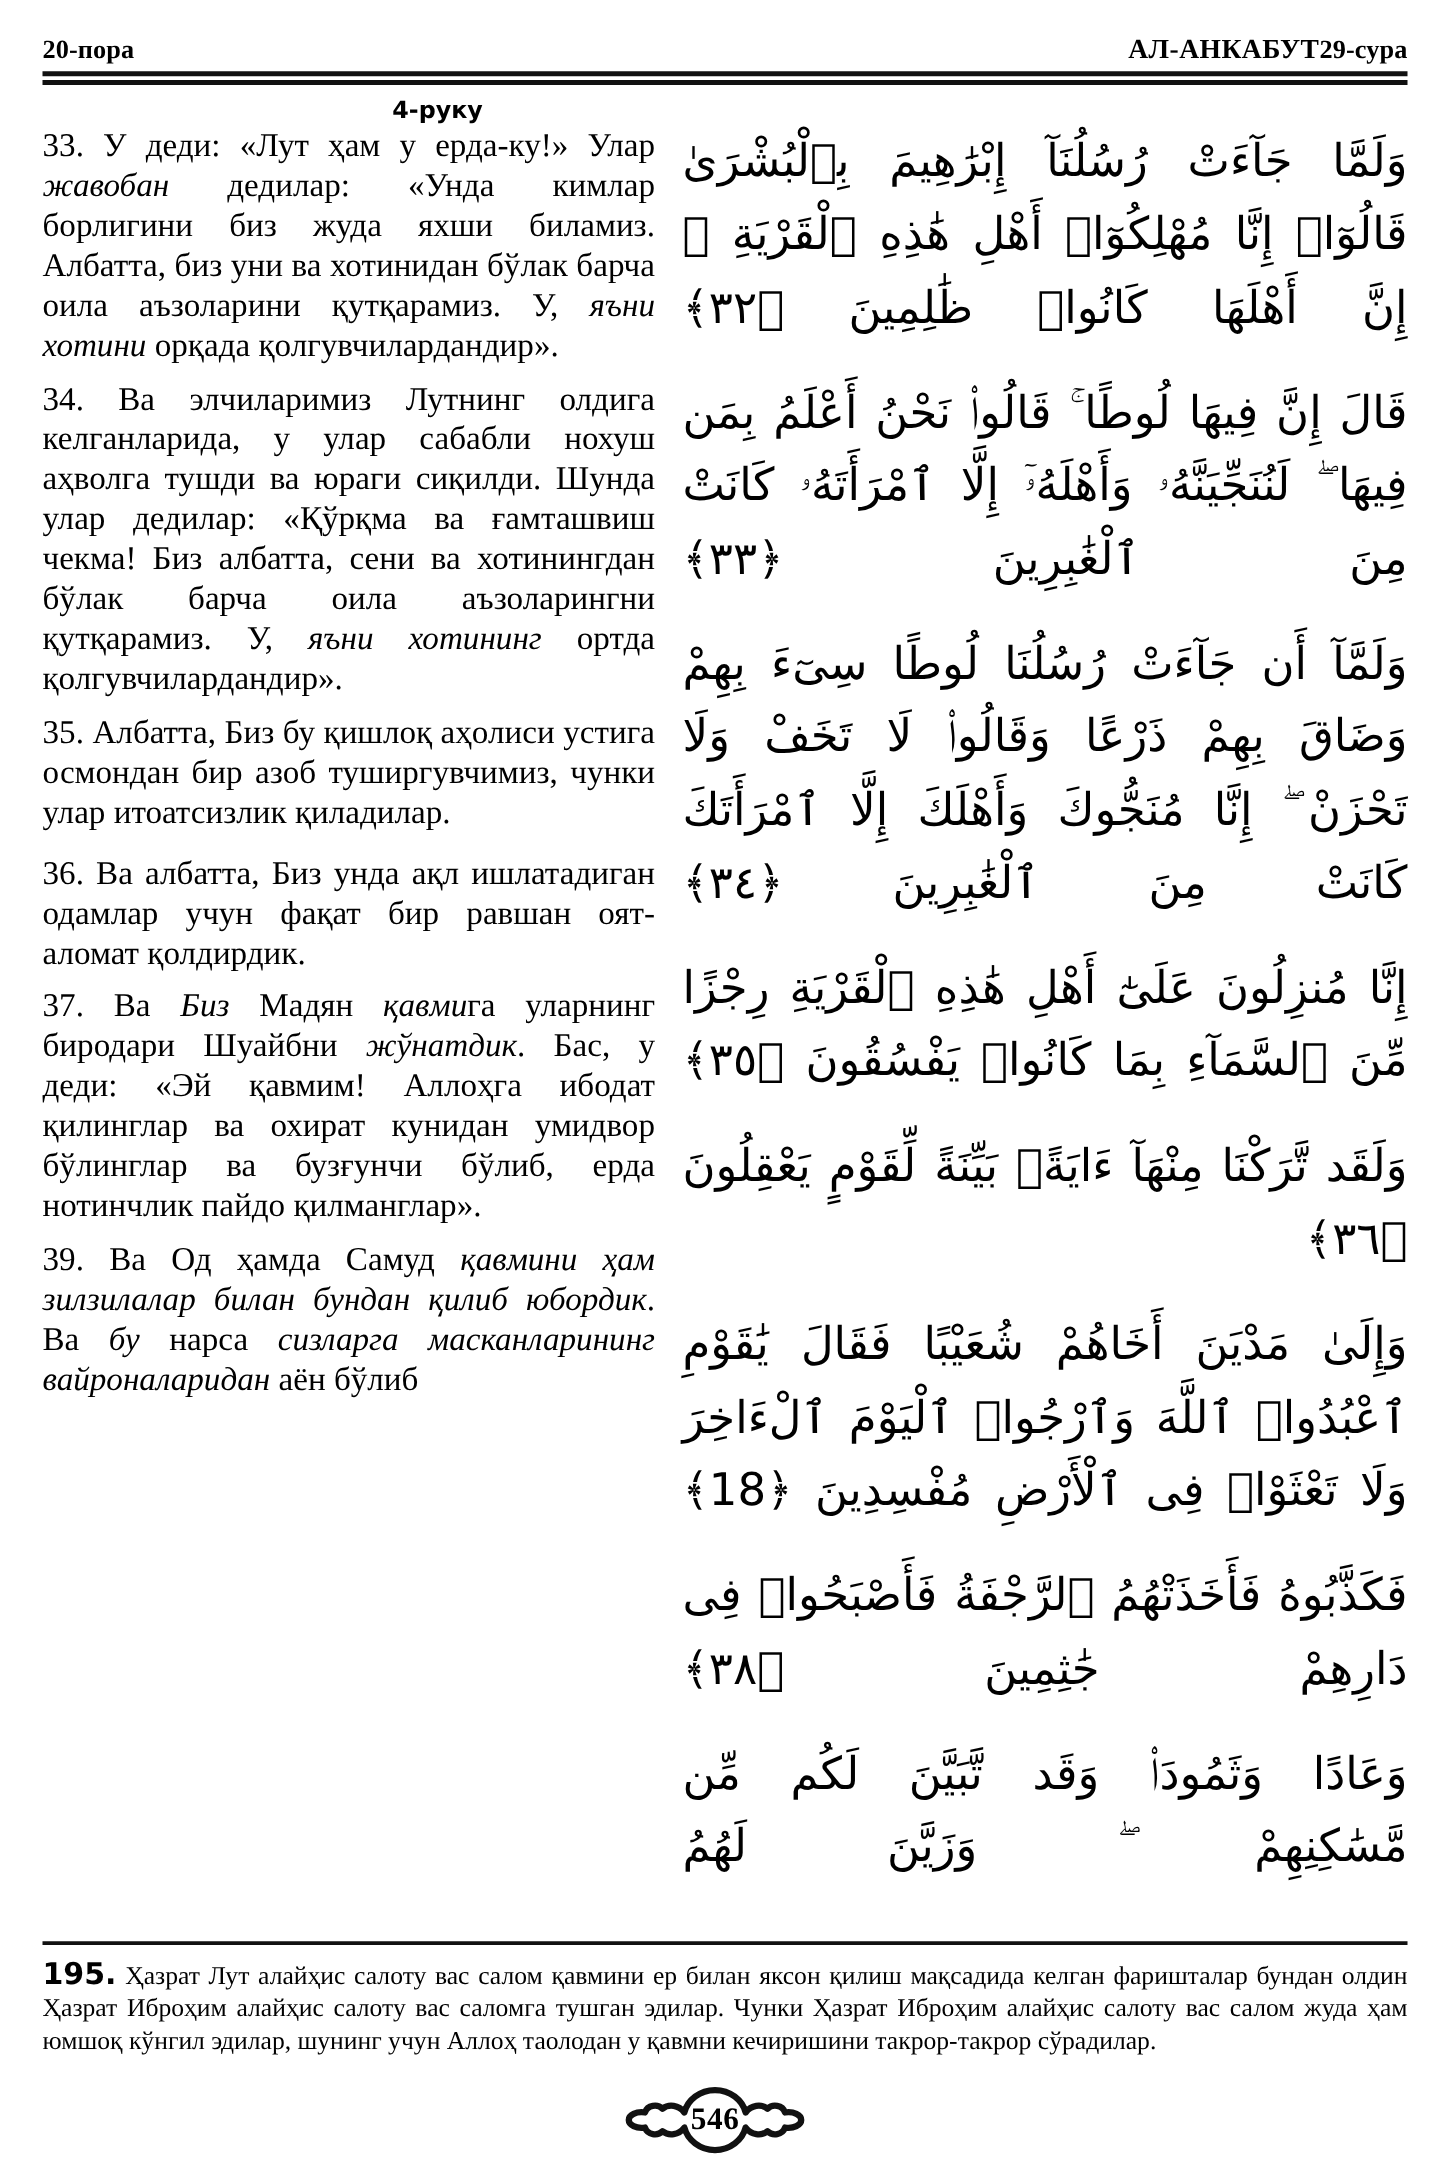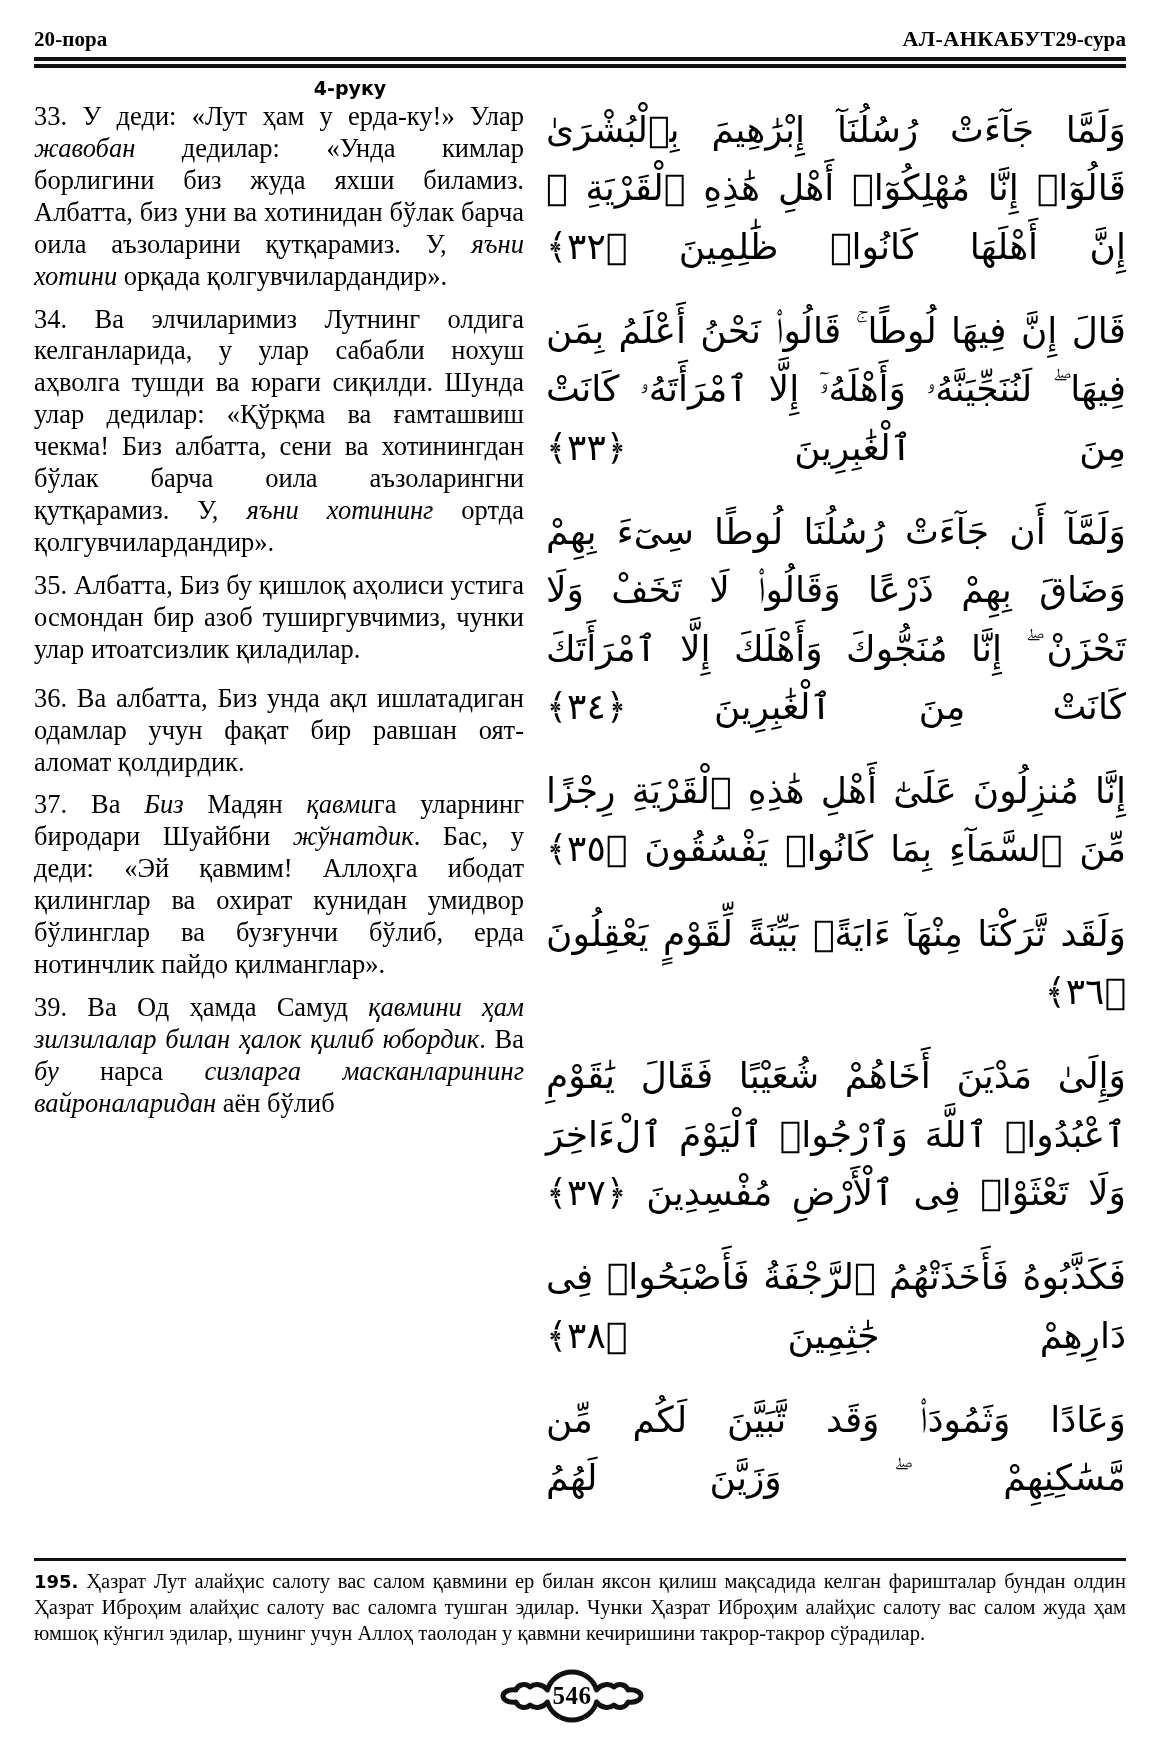--- a/index.html
+++ b/index.html
@@ -101,21 +101,21 @@
     bottom:96px;
   }
   .fn-rule{border-top:3px solid #111;margin-bottom:8px;}
   .footnote{
     font-size:20.5px;
     line-height:1.265;
     text-align:justify;
     text-justify:inter-word;
     margin:0;
   }
-  .footnote .fn-num{font-weight:bold;font-family:"DejaVu Sans","Liberation Sans",sans-serif;font-size:18px;}
+  .footnote .fn-num{font-weight:bold;font-family:"DejaVu Sans","Liberation Sans",sans-serif;font-size:24px;}
 
   
   .folio{
     position:absolute;
     left:0;right:16px;bottom:18px;
     display:flex;justify-content:center;align-items:center;
   }
   .folio-orn{
     position:relative;
     width:170px;height:58px;
@@ -153,31 +153,31 @@
 
       <p class="verse"><span>34. Ва элчиларимиз Лутнинг олдига келганларида, у улар сабабли нохуш аҳволга тушди ва юраги сиқилди. Шунда улар дедилар: «Қўрқма ва ғамташвиш чекма! Биз албатта, сени ва хотинингдан бўлак барча оила аъзоларингни қутқарамиз. У, <i>яъни хотининг</i> ортда қолгувчилардандир».</span></p>
 
       <p class="verse"><span>35. Албатта, Биз бу қишлоқ аҳолиси устига осмондан бир азоб туширгувчимиз, чунки улар итоатсизлик қиладилар.</span></p>
 
       <p class="verse gap-before"><span>36. Ва албатта, Биз унда ақл ишлатадиган одамлар учун фақат бир равшан оят-аломат қолдирдик.</span></p>
 
       <p class="verse"><span>37. Ва <i>Биз</i> Мадян <i>қавми</i>га уларнинг биродари Шуайбни <i>жўнатдик</i>. Бас, у деди: «Эй қавмим! Аллоҳга ибодат қилинглар ва охират кунидан умидвор бўлинглар ва бузғунчи бўлиб, ерда нотинчлик пайдо қилманглар».</span></p>
 
 
-      <p class="verse"><span>39. Ва Од ҳамда Самуд <i>қавмини ҳам зилзилалар билан ҳалок қилиб юбордик</i>. Ва <i>бу</i> нарса <i>сизларга масканларининг вайроналаридан</i> аён бўлиб</span></p>
+      <p class="verse"><span>39. Ва Од ҳамда Самуд <i>қавмини ҳам зилзилалар билан бундан қилиб юбордик</i>. Ва <i>бу</i> нарса <i>сизларга масканларининг вайроналаридан</i> аён бўлиб</span></p>
 
     </div>
 
     <div class="col-ar">
       <p class="ayah">وَلَمَّا جَآءَتْ رُسُلُنَآ إِبْرَٰهِيمَ بِٱلْبُشْرَىٰ قَالُوٓا۟ إِنَّا مُهْلِكُوٓا۟ أَهْلِ هَٰذِهِ ٱلْقَرْيَةِ ۖ إِنَّ أَهْلَهَا كَانُوا۟ ظَٰلِمِينَ ﴿٣٢﴾</p>
       <p class="ayah">قَالَ إِنَّ فِيهَا لُوطًا ۚ قَالُوا۟ نَحْنُ أَعْلَمُ بِمَن فِيهَا ۖ لَنُنَجِّيَنَّهُۥ وَأَهْلَهُۥٓ إِلَّا ٱمْرَأَتَهُۥ كَانَتْ مِنَ ٱلْغَٰبِرِينَ ﴿٣٣﴾</p>
       <p class="ayah">وَلَمَّآ أَن جَآءَتْ رُسُلُنَا لُوطًا سِىٓءَ بِهِمْ وَضَاقَ بِهِمْ ذَرْعًا وَقَالُوا۟ لَا تَخَفْ وَلَا تَحْزَنْ ۖ إِنَّا مُنَجُّوكَ وَأَهْلَكَ إِلَّا ٱمْرَأَتَكَ كَانَتْ مِنَ ٱلْغَٰبِرِينَ ﴿٣٤﴾</p>
       <p class="ayah">إِنَّا مُنزِلُونَ عَلَىٰٓ أَهْلِ هَٰذِهِ ٱلْقَرْيَةِ رِجْزًا مِّنَ ٱلسَّمَآءِ بِمَا كَانُوا۟ يَفْسُقُونَ ﴿٣٥﴾</p>
       <p class="ayah">وَلَقَد تَّرَكْنَا مِنْهَآ ءَايَةًۢ بَيِّنَةً لِّقَوْمٍ يَعْقِلُونَ ﴿٣٦﴾</p>
-      <p class="ayah">وَإِلَىٰ مَدْيَنَ أَخَاهُمْ شُعَيْبًا فَقَالَ يَٰقَوْمِ ٱعْبُدُوا۟ ٱللَّهَ وَٱرْجُوا۟ ٱلْيَوْمَ ٱلْءَاخِرَ وَلَا تَعْثَوْا۟ فِى ٱلْأَرْضِ مُفْسِدِينَ ﴿٣٧﴾</p>
+      <p class="ayah">وَإِلَىٰ مَدْيَنَ أَخَاهُمْ شُعَيْبًا فَقَالَ يَٰقَوْمِ ٱعْبُدُوا۟ ٱللَّهَ وَٱرْجُوا۟ ٱلْيَوْمَ ٱلْءَاخِرَ وَلَا تَعْثَوْا۟ فِى ٱلْأَرْضِ مُفْسِدِينَ ﴿18﴾</p>
       <p class="ayah">فَكَذَّبُوهُ فَأَخَذَتْهُمُ ٱلرَّجْفَةُ فَأَصْبَحُوا۟ فِى دَارِهِمْ جَٰثِمِينَ ﴿٣٨﴾</p>
       <p class="ayah">وَعَادًا وَثَمُودَا۟ وَقَد تَّبَيَّنَ لَكُم مِّن مَّسَٰكِنِهِمْ ۖ وَزَيَّنَ لَهُمُ</p>
     </div>
 
   </div>
 
   <div class="footnote-wrap">
     <div class="fn-rule"></div>
     <p class="footnote"><span class="fn-num">195.</span> <span>Ҳазрат Лут алайҳис салоту вас салом қавмини ер билан яксон қилиш мақсадида келган фаришталар бундан олдин Ҳазрат Иброҳим алайҳис салоту вас саломга тушган эдилар. Чунки Ҳазрат Иброҳим алайҳис салоту вас салом жуда ҳам юмшоқ кўнгил эдилар, шунинг учун Аллоҳ таолодан у қавмни кечиришини такрор-такрор сўрадилар.</span></p>
   </div>

